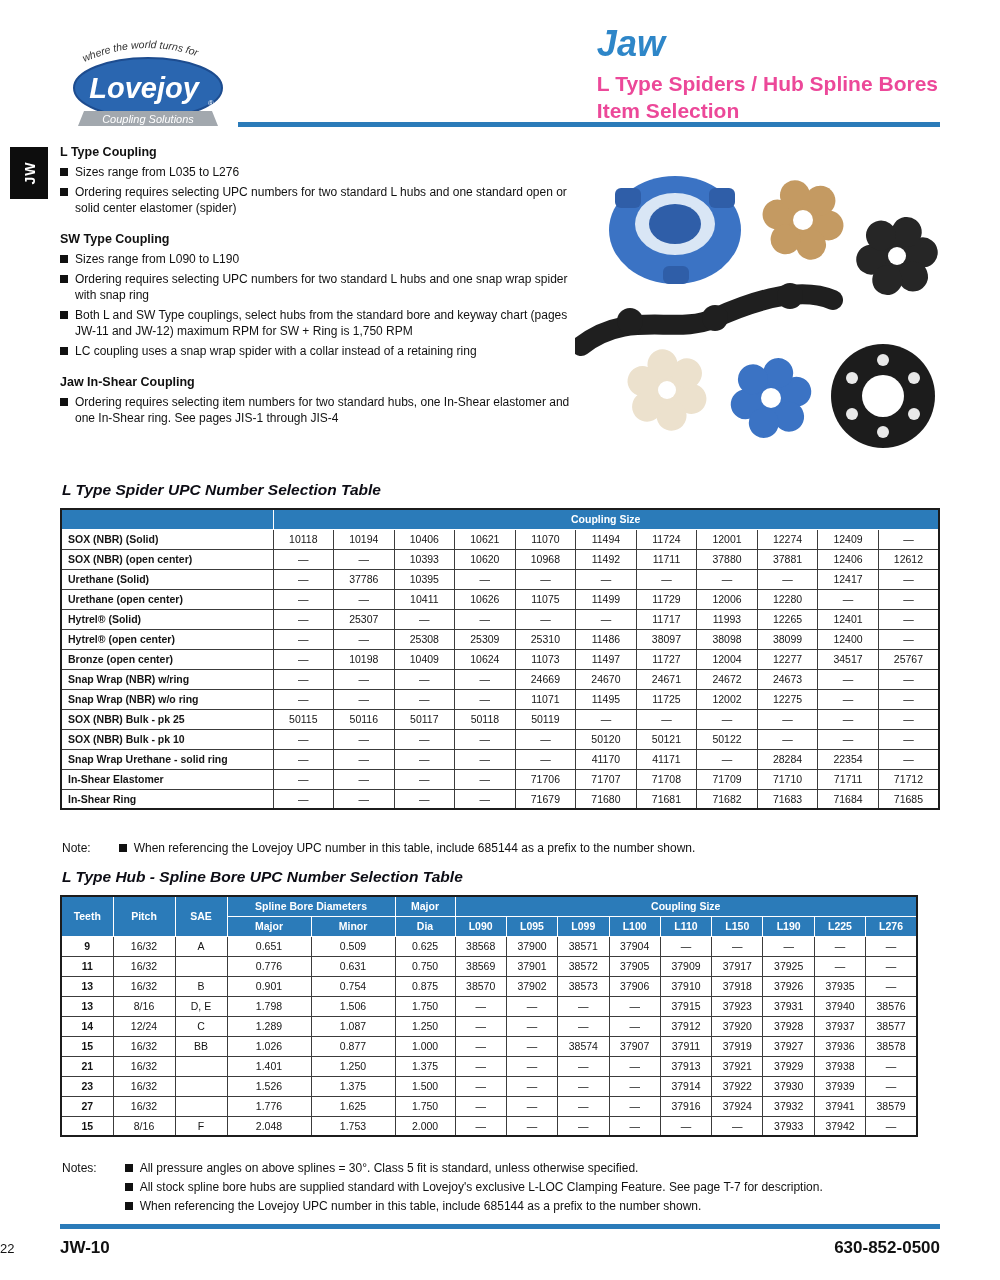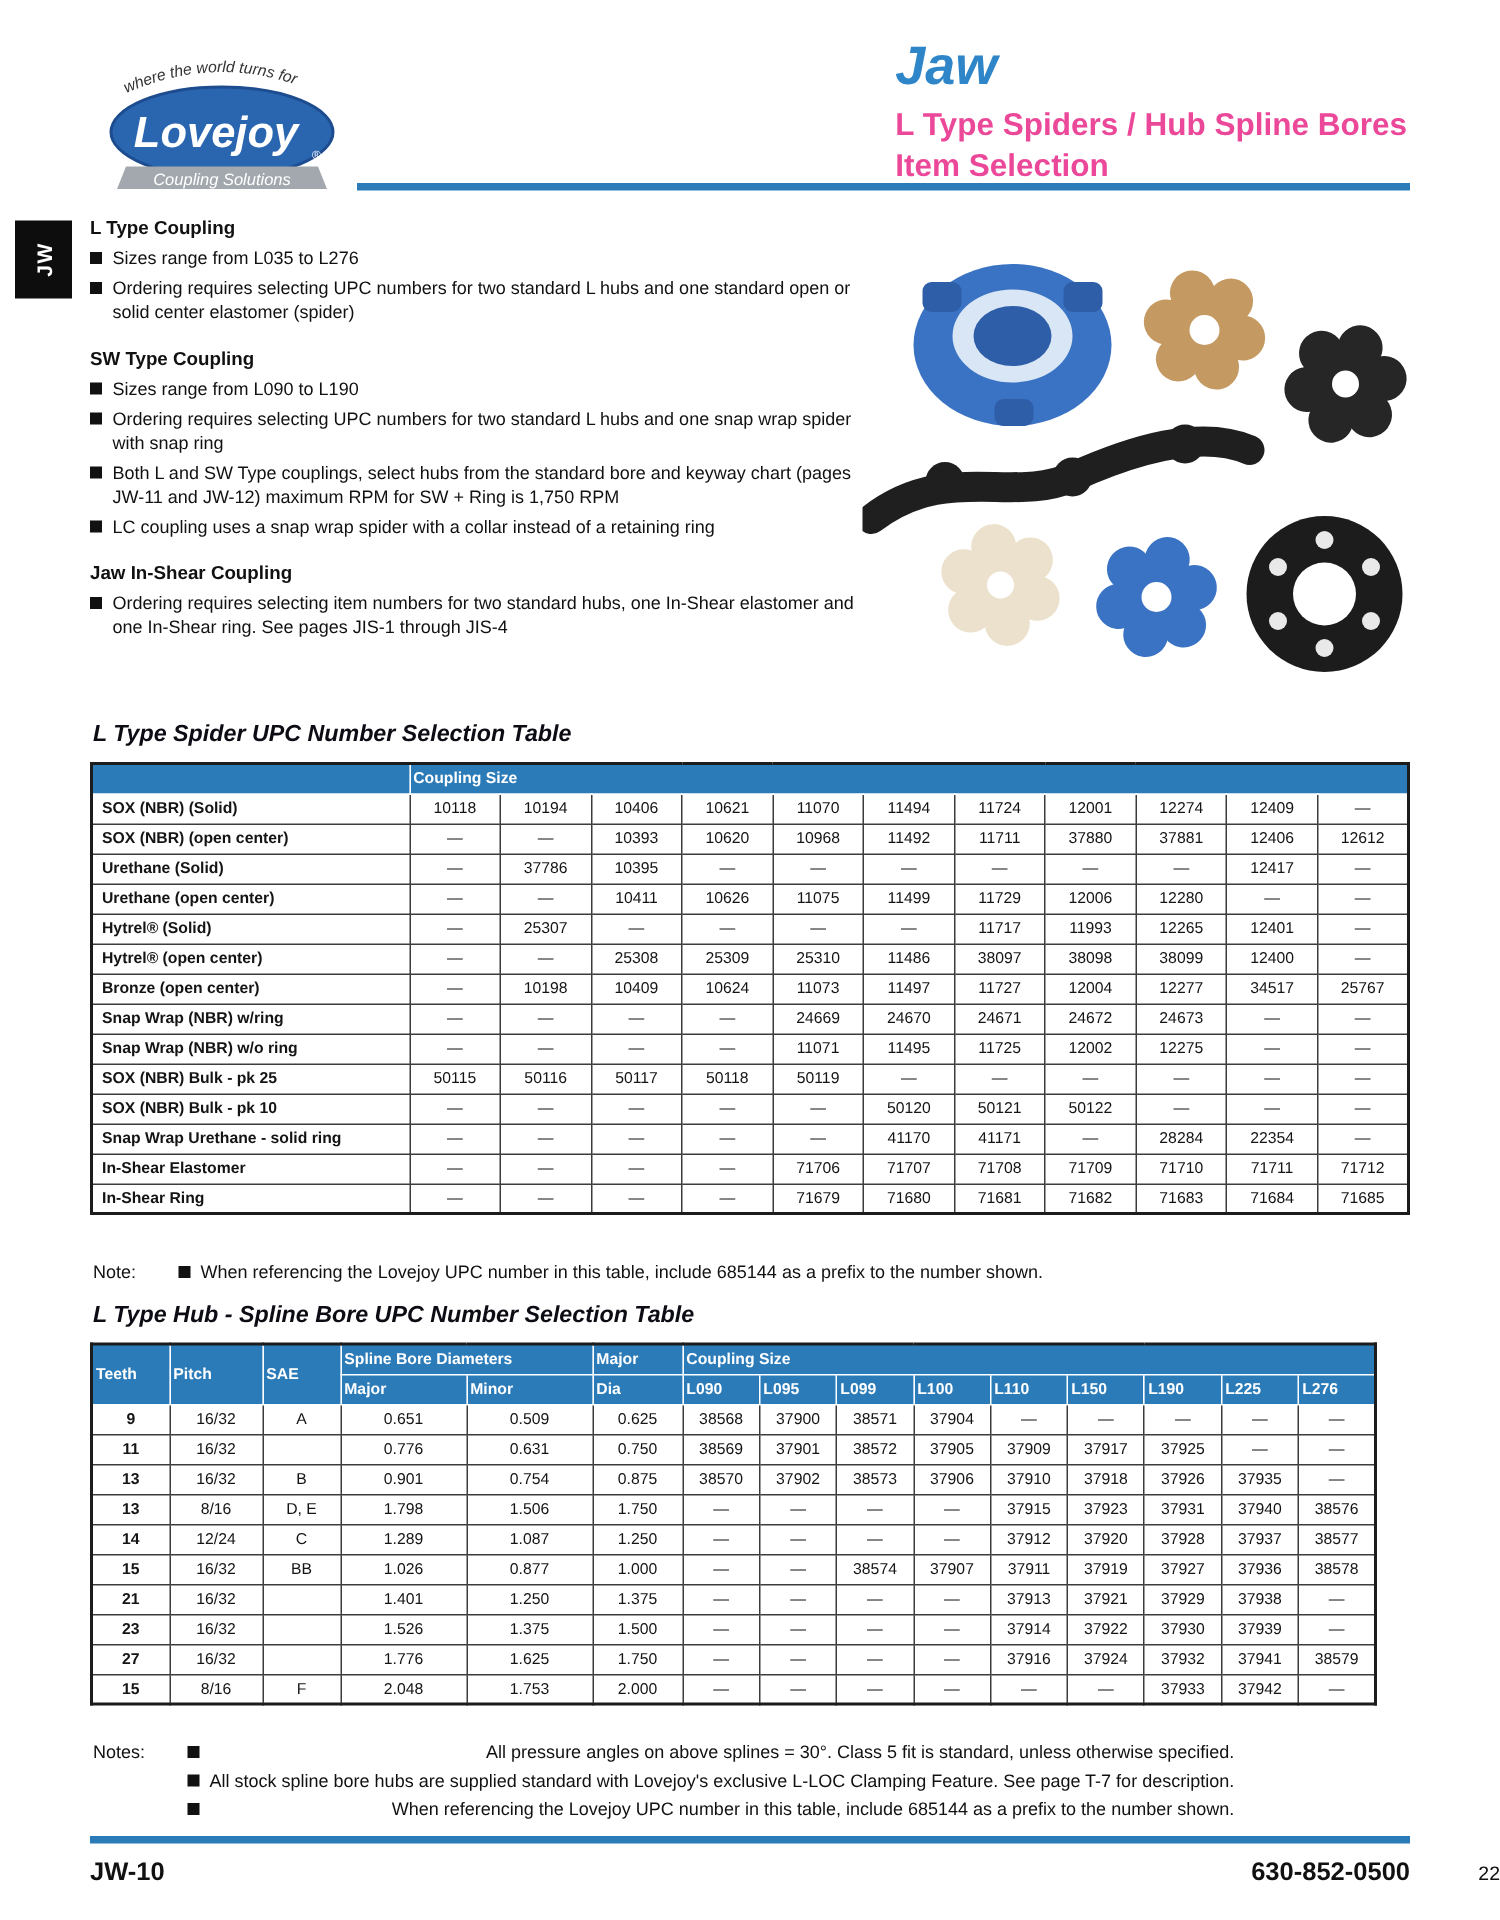--- a/index.html
+++ b/index.html
@@ -34,37 +34,37 @@
   .tbl-title { position: absolute; left: 62px; font-size: 15.5px; font-weight: bold; font-style: italic; color: #0c0c14; }
   #spider-title { top: 481px; }
   #hub-title { top: 868px; }
 
   
   table.tbl { position: absolute; left: 60px; border-collapse: collapse; table-layout: fixed;
               background: #fff; border: 2px solid #1c1c1c; }
   table.spider { top: 508px; width: 880px; }
   table.hub { top: 895px; width: 858px; }
   .tbl th { background: #2b7bb9; color: #fff; font-size: 10.5px; font-weight: bold;
-            border: 1px solid #fff; padding: 3px 2px; text-align: left; height: 20px; }
+            border: 1px solid #fff; padding: 3px 2px; text-align: center; height: 20px; }
   .tbl td { border: 1px solid #3c3c3c; font-size: 10.5px; text-align: center;
             padding: 2px 3px; height: 20px; color: #141414; }
   table.spider td.lbl { text-align: left; font-weight: bold; padding-left: 6px; }
   table.hub td.teeth { font-weight: bold; }
 
   
   .note, .notes { position: absolute; left: 62px; display: flex; align-items: flex-start; }
   .note { top: 841px; }
   .notes { top: 1161px; }
   .note-label { font-size: 12px; margin-right: 28px; flex: 0 0 auto; }
-  .note .bullet, .notes .bullet { margin-bottom: 3px; justify-content: space-between; }
+  .note .bullet, .notes .bullet { margin-bottom: 3px; }
 
   
   .footer-rule { position: absolute; left: 60px; right: 60px; top: 1224px; height: 5px; background: #2b7bb9; }
   .f-left  { position: absolute; left: 60px;  top: 1238px; font-size: 17px; font-weight: bold; }
-  .f-center{ position: absolute; left: 0; right: 0; top: 1241px; text-align: right; font-size: 13px; }
+  .f-center{ position: absolute; left: 0; right: 0; top: 1241px; text-align: left; font-size: 13px; }
   .f-right { position: absolute; right: 60px; top: 1238px; font-size: 17px; font-weight: bold; }
 </style>
 </head>
 <body>
 
 <div class="page">
 
   <div class="jw-tab">
     <span>JW</span>
   </div>

